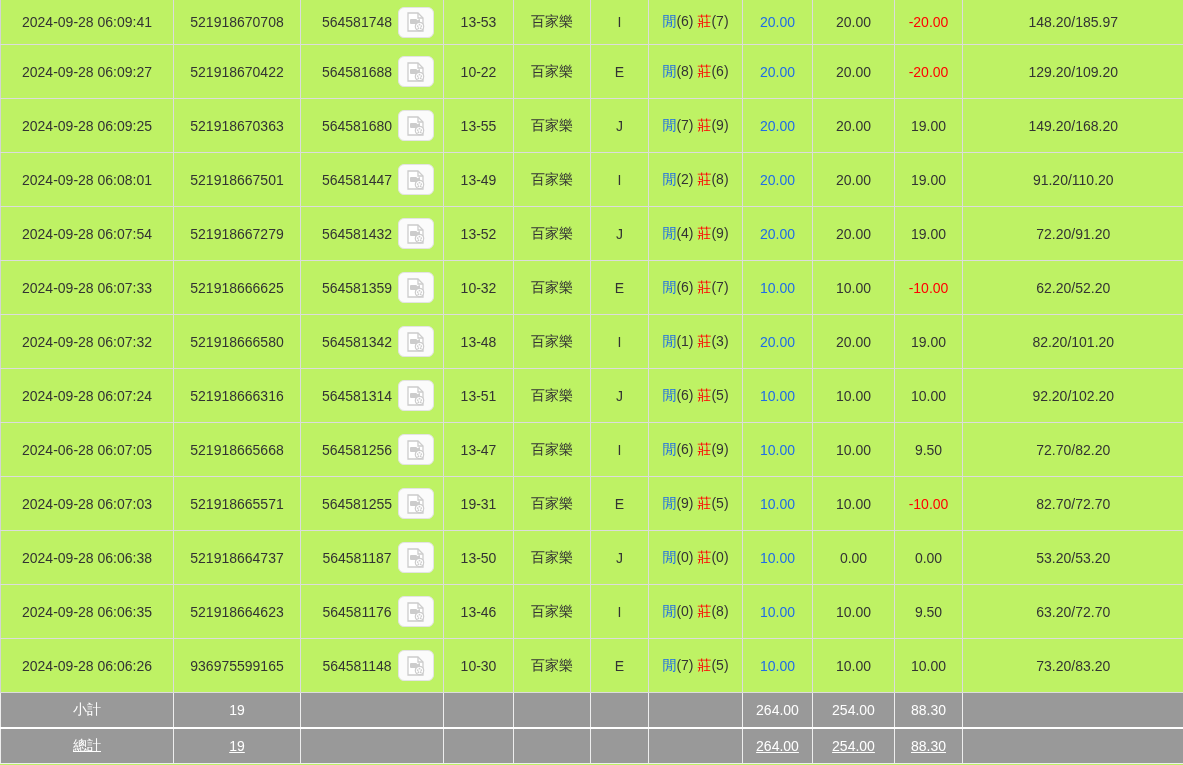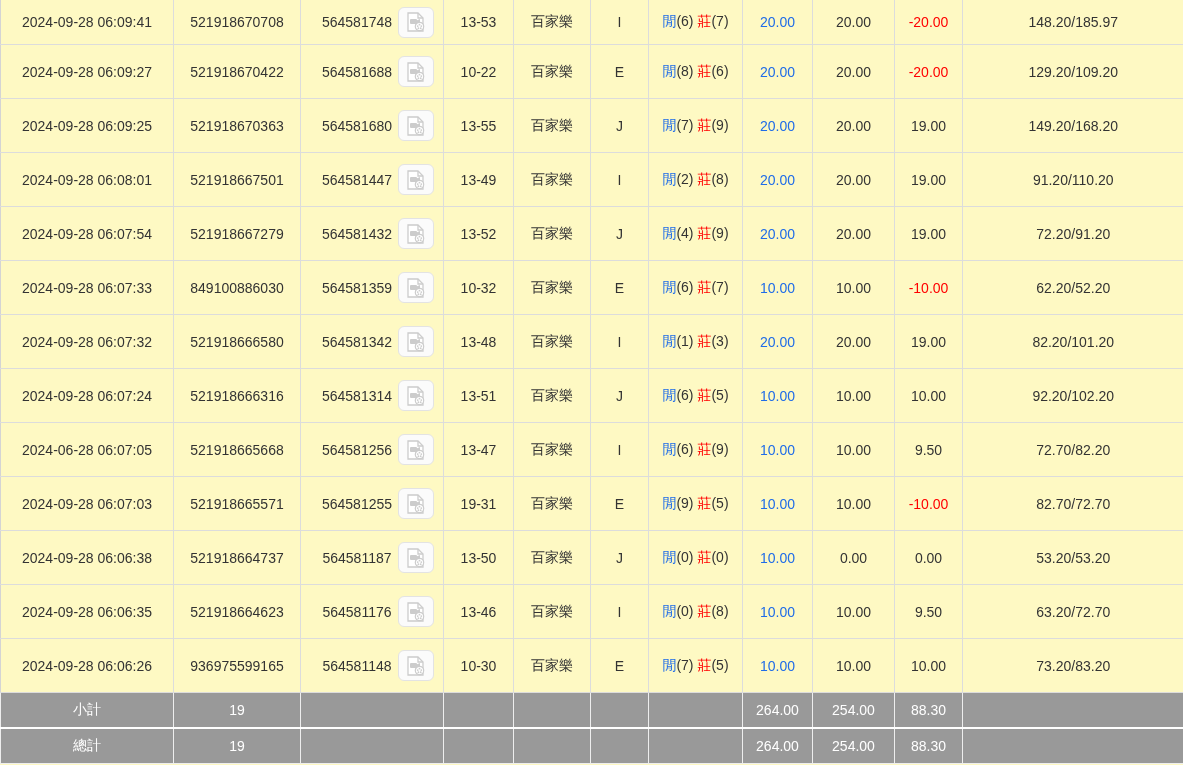--- a/index.html
+++ b/index.html
@@ -1,35 +1,35 @@
 <!DOCTYPE html>
 <html><head>
 <meta charset="utf-8">
 <style>
   html,body{margin:0;padding:0;background:#fff;}
   body{font-family:"Liberation Sans","DejaVu Sans",sans-serif;}
-  .wrap{width:1183px;height:765px;overflow:hidden;background:#fef9c3;}
+  .wrap{width:1183px;height:765px;overflow:hidden;background:#bef264;}
   table{border-collapse:collapse;table-layout:fixed;width:1183px;}
   td{border:1px solid #dcdcdc;text-align:center;vertical-align:middle;
      font-size:14px;color:#333;padding:0 2px;overflow:hidden;white-space:nowrap;}
   td:last-child{border-right:none;}
   td:first-child{border-left:1px solid #d4d4d4;}
   tr.data td{height:53px;}
   tr.first td{height:44px;border-top:none;}
   .blue{color:#1f6ce8;}
   .red{color:#ff0000;}
   .neg{color:#ff0000;}
   .score{color:#333;}
   .rid{vertical-align:middle;margin-left:12px;}
   .video-btn{display:inline-flex;align-items:center;justify-content:center;
      width:36px;height:31px;border:1px solid #e3e3e3;border-radius:6px;
      background:#fbfbfb;margin-left:6px;vertical-align:middle;padding:0;cursor:pointer;}
   tr.summary td{background:#999999;color:#fff;height:34px;border:1px solid #eeeeee;}
   tr.summary td:last-child{border-right:none;}
-  tr.total td{border-top:2px solid #fff;}
+  tr.total td{border-top:2px solid #fff;text-decoration:underline;}
   .amt{cursor:pointer;}
 </style>
 </head>
 <body>
 
 <div class="wrap">
   <table>
     <colgroup>
       <col style="width:173px">
         <col style="width:127px">
@@ -204,21 +204,21 @@
       <span class="blue">閒</span><span class="score">(4)</span>
       <span class="red">莊</span><span class="score">(9)</span>
     </td>
     <td><span class="blue amt">20.00</span></td>
     <td>20.00</td>
     <td>19.00</td>
     <td>72.20/91.20</td>
   </tr>
         <tr class="data">
     <td>2024-09-28 06:07:33</td>
-    <td>849100886030</td>
+    <td>521918666625</td>
     <td>
       <span class="rid">564581359</span><button class="video-btn">
               <span style="display:inline-flex;">
                 <svg width="22" height="20" viewBox="0 0 22 20">
                   <path d="M3 1 h10 l5 5 v13 h-15 z" fill="#ffffff" stroke="#cccccc" stroke-width="1.3"></path>
                   <path d="M13 1 v5 h5" fill="none" stroke="#cccccc" stroke-width="1.3"></path>
                   <rect x="5" y="7" width="7" height="5" rx="1" fill="#cccccc"></rect>
                   <polygon points="12,8.2 15,7 15,12 12,10.8" fill="#cccccc"></polygon>
                   <circle cx="14.5" cy="14.5" r="4.2" fill="#ffffff" stroke="#cccccc" stroke-width="1.2"></circle>
                   <circle cx="14.5" cy="12.6" r="0.9" fill="#cccccc"></circle>

